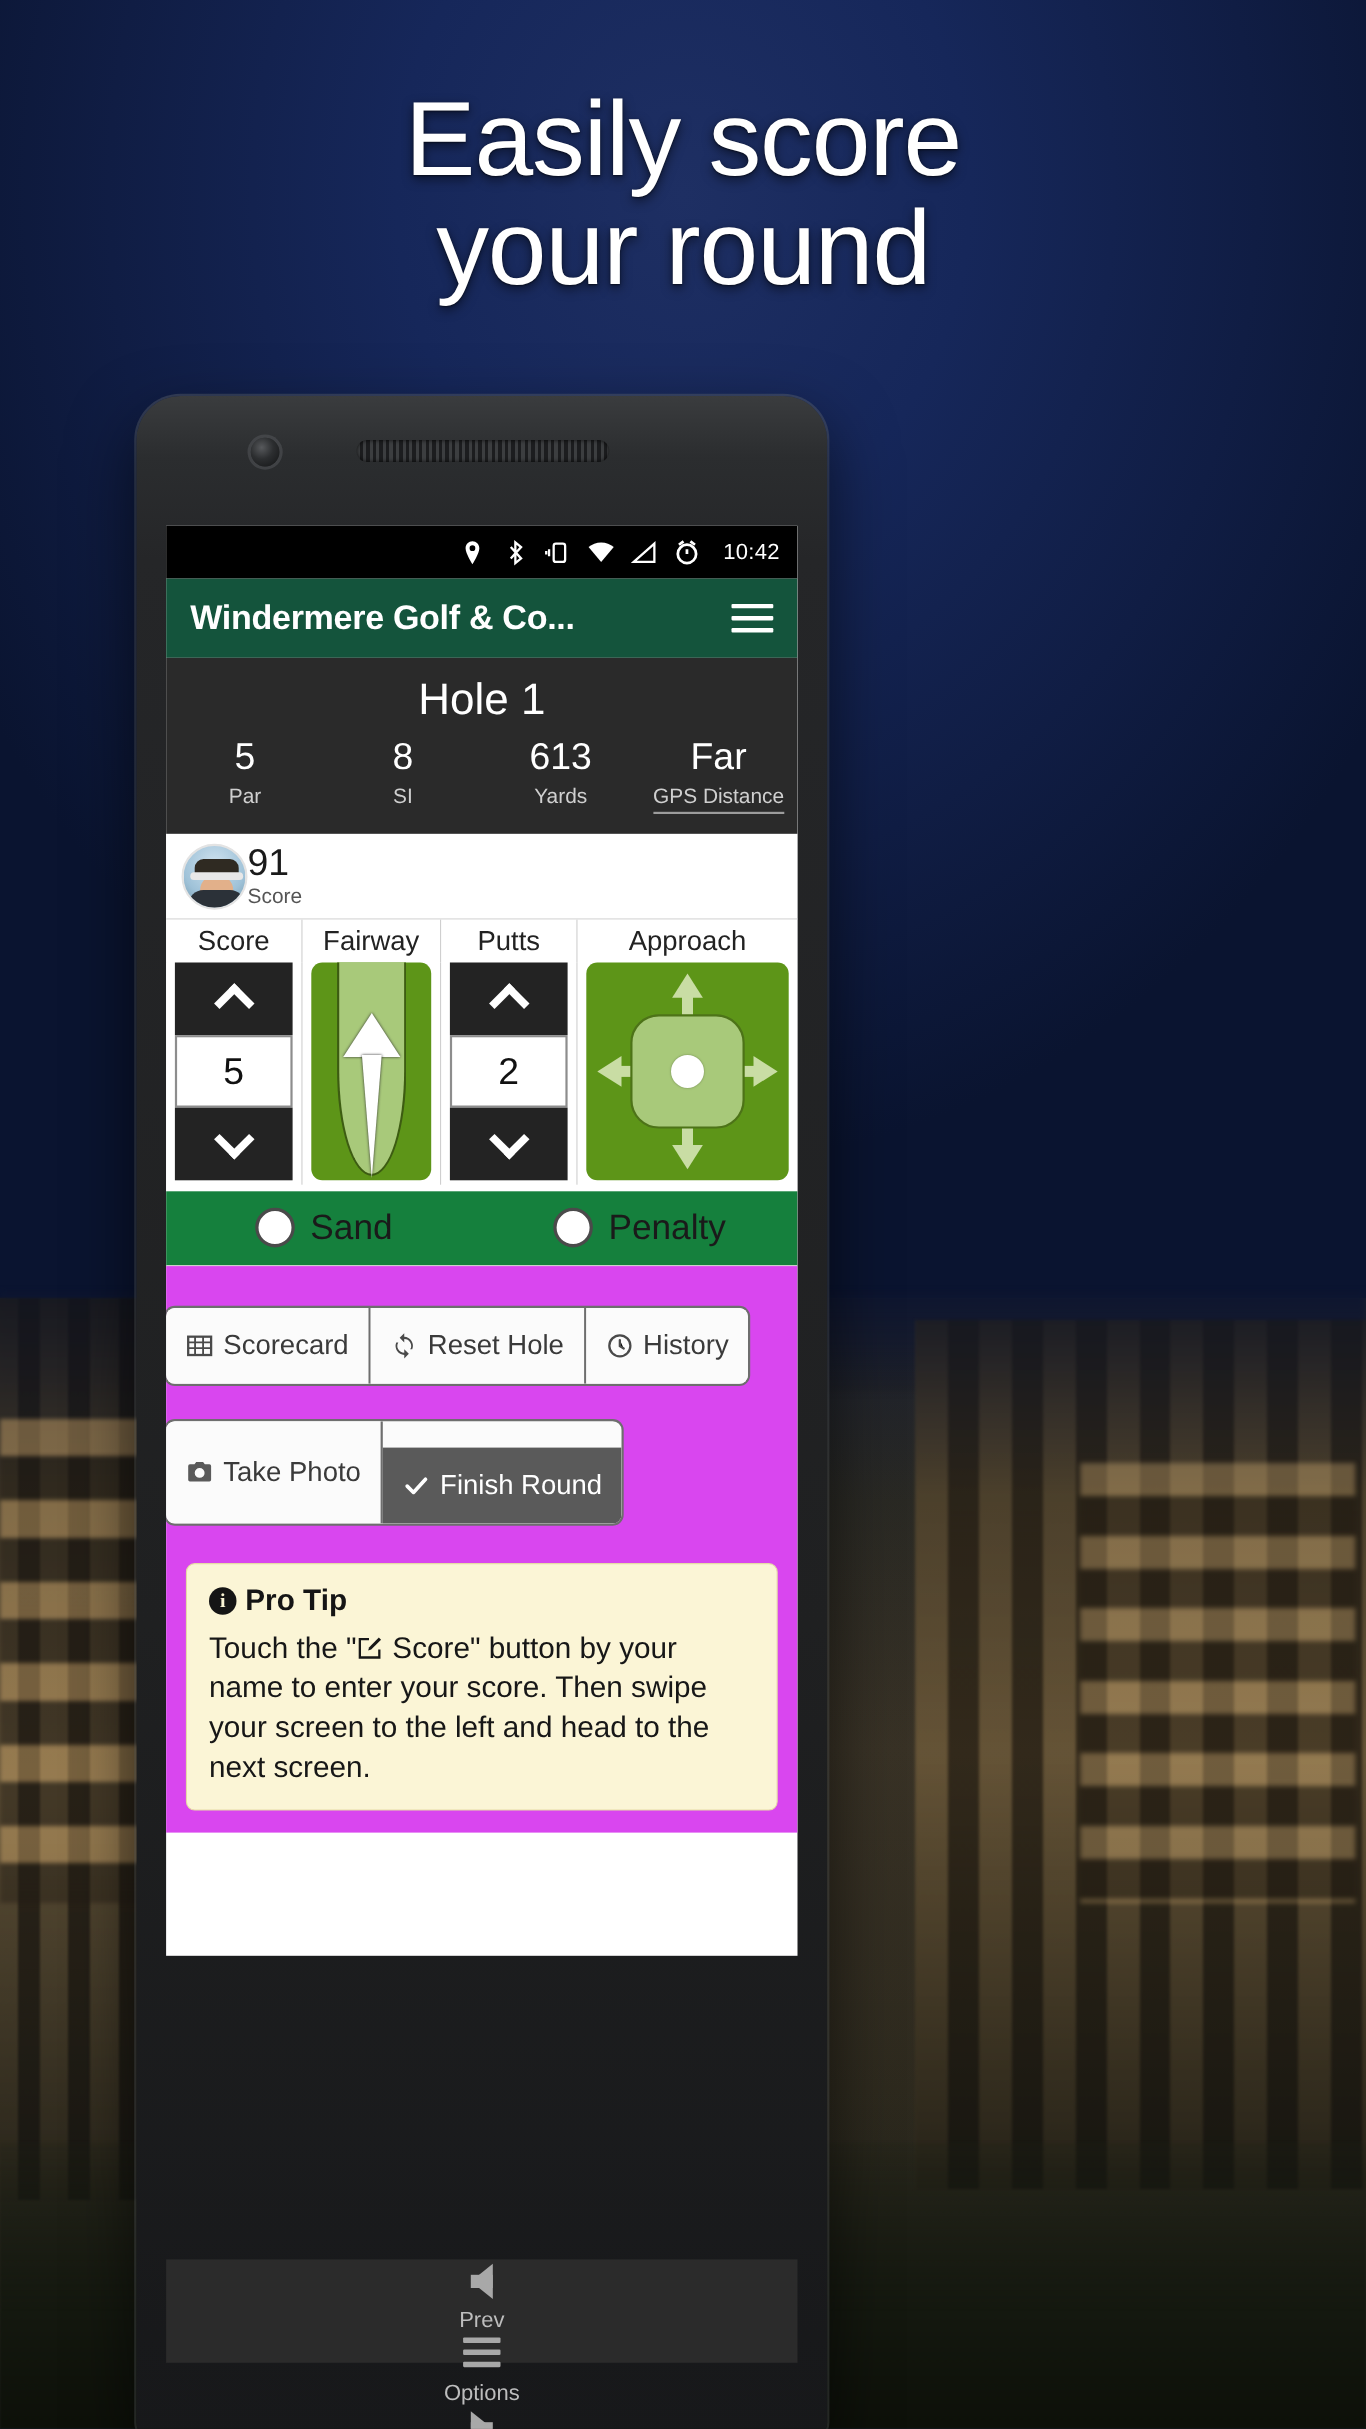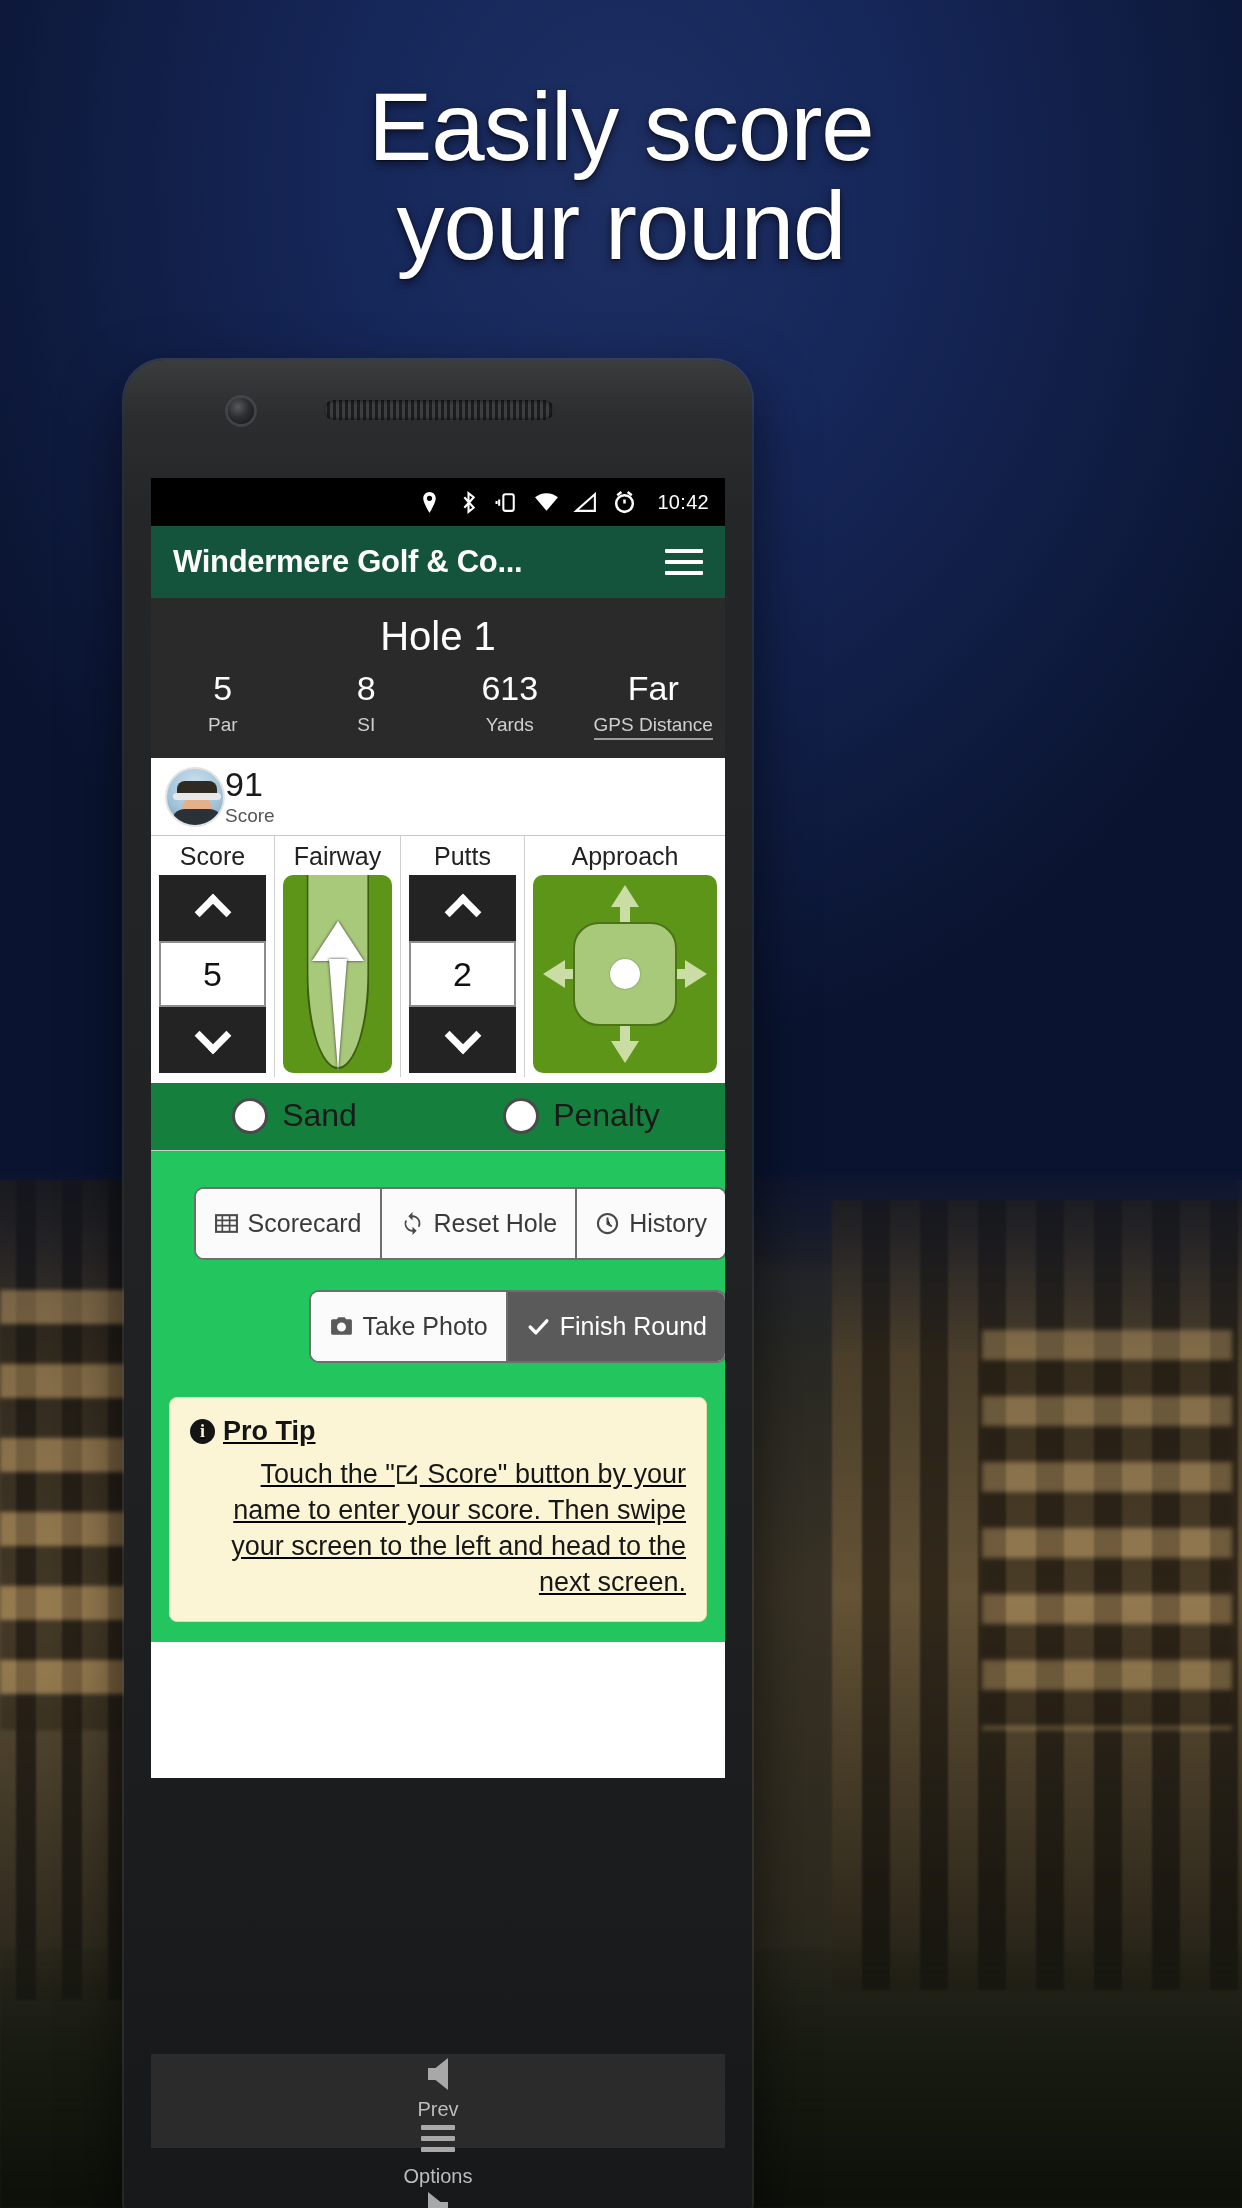--- a/index.html
+++ b/index.html
@@ -215,29 +215,29 @@
   .ap-stem.h-left { top: 50%; margin-top: -5px; left: 30px; width: 18px; height: 10px; }
   .ap-stem.h-right{ top: 50%; margin-top: -5px; right: 30px; width: 18px; height: 10px; }
 
   
   .togglerow { display: flex; background: #15803d; padding: 14px 0 16px; border-bottom: 1px solid #cdcdcd; }
   .togglerow .half { flex: 1; display: flex; align-items: center; justify-content: center; cursor: pointer; }
   .radio { width: 36px; height: 36px; border-radius: 50%; border: 3px solid #4a4a4a; background: #fff; }
   .togglerow .lbl { font-size: 32px; color: #1a1a1a; margin-left: 14px; }
 
   
-  .actions { background: #22c55e; padding: 38px 0 20px; text-align: right; text-decoration: underline; }
+  .actions { background: #d946ef; padding: 38px 0 20px; text-align: left; }
   .btngroup { display: inline-flex; border-radius: 8px; overflow: hidden; box-shadow: 0 0 0 2px #6e6e6e; background: #fbfbfb; }
   .gbtn {
     padding: 20px 18px; font-size: 25px; color: #3a3a3a; background: #fbfbfb;
     border-right: 2px solid #6e6e6e; display: inline-flex; align-items: center; gap: 9px; cursor: pointer;
     white-space: nowrap;
   }
   .gbtn:last-child { border-right: none; }
-  .gbtn.dark { background: #5a5a5a; color: #fff; }
+  .gbtn.dark { background: #5a5a5a; color: #fff; margin-top: 24px; }
   .btngroup.second { margin-top: 34px; }
 
   .icon-svg { width: 25px; height: 25px; display: block; }
 
   
   .protip {
     margin: 36px 18px 0; background: #fbf5d6; border: 1px solid #e5dba5;
     border-radius: 8px; padding: 18px 20px 20px;
   }
   .protip .h { font-size: 27px; font-weight: 700; color: #151515; display: flex; align-items: center; gap: 8px; }

